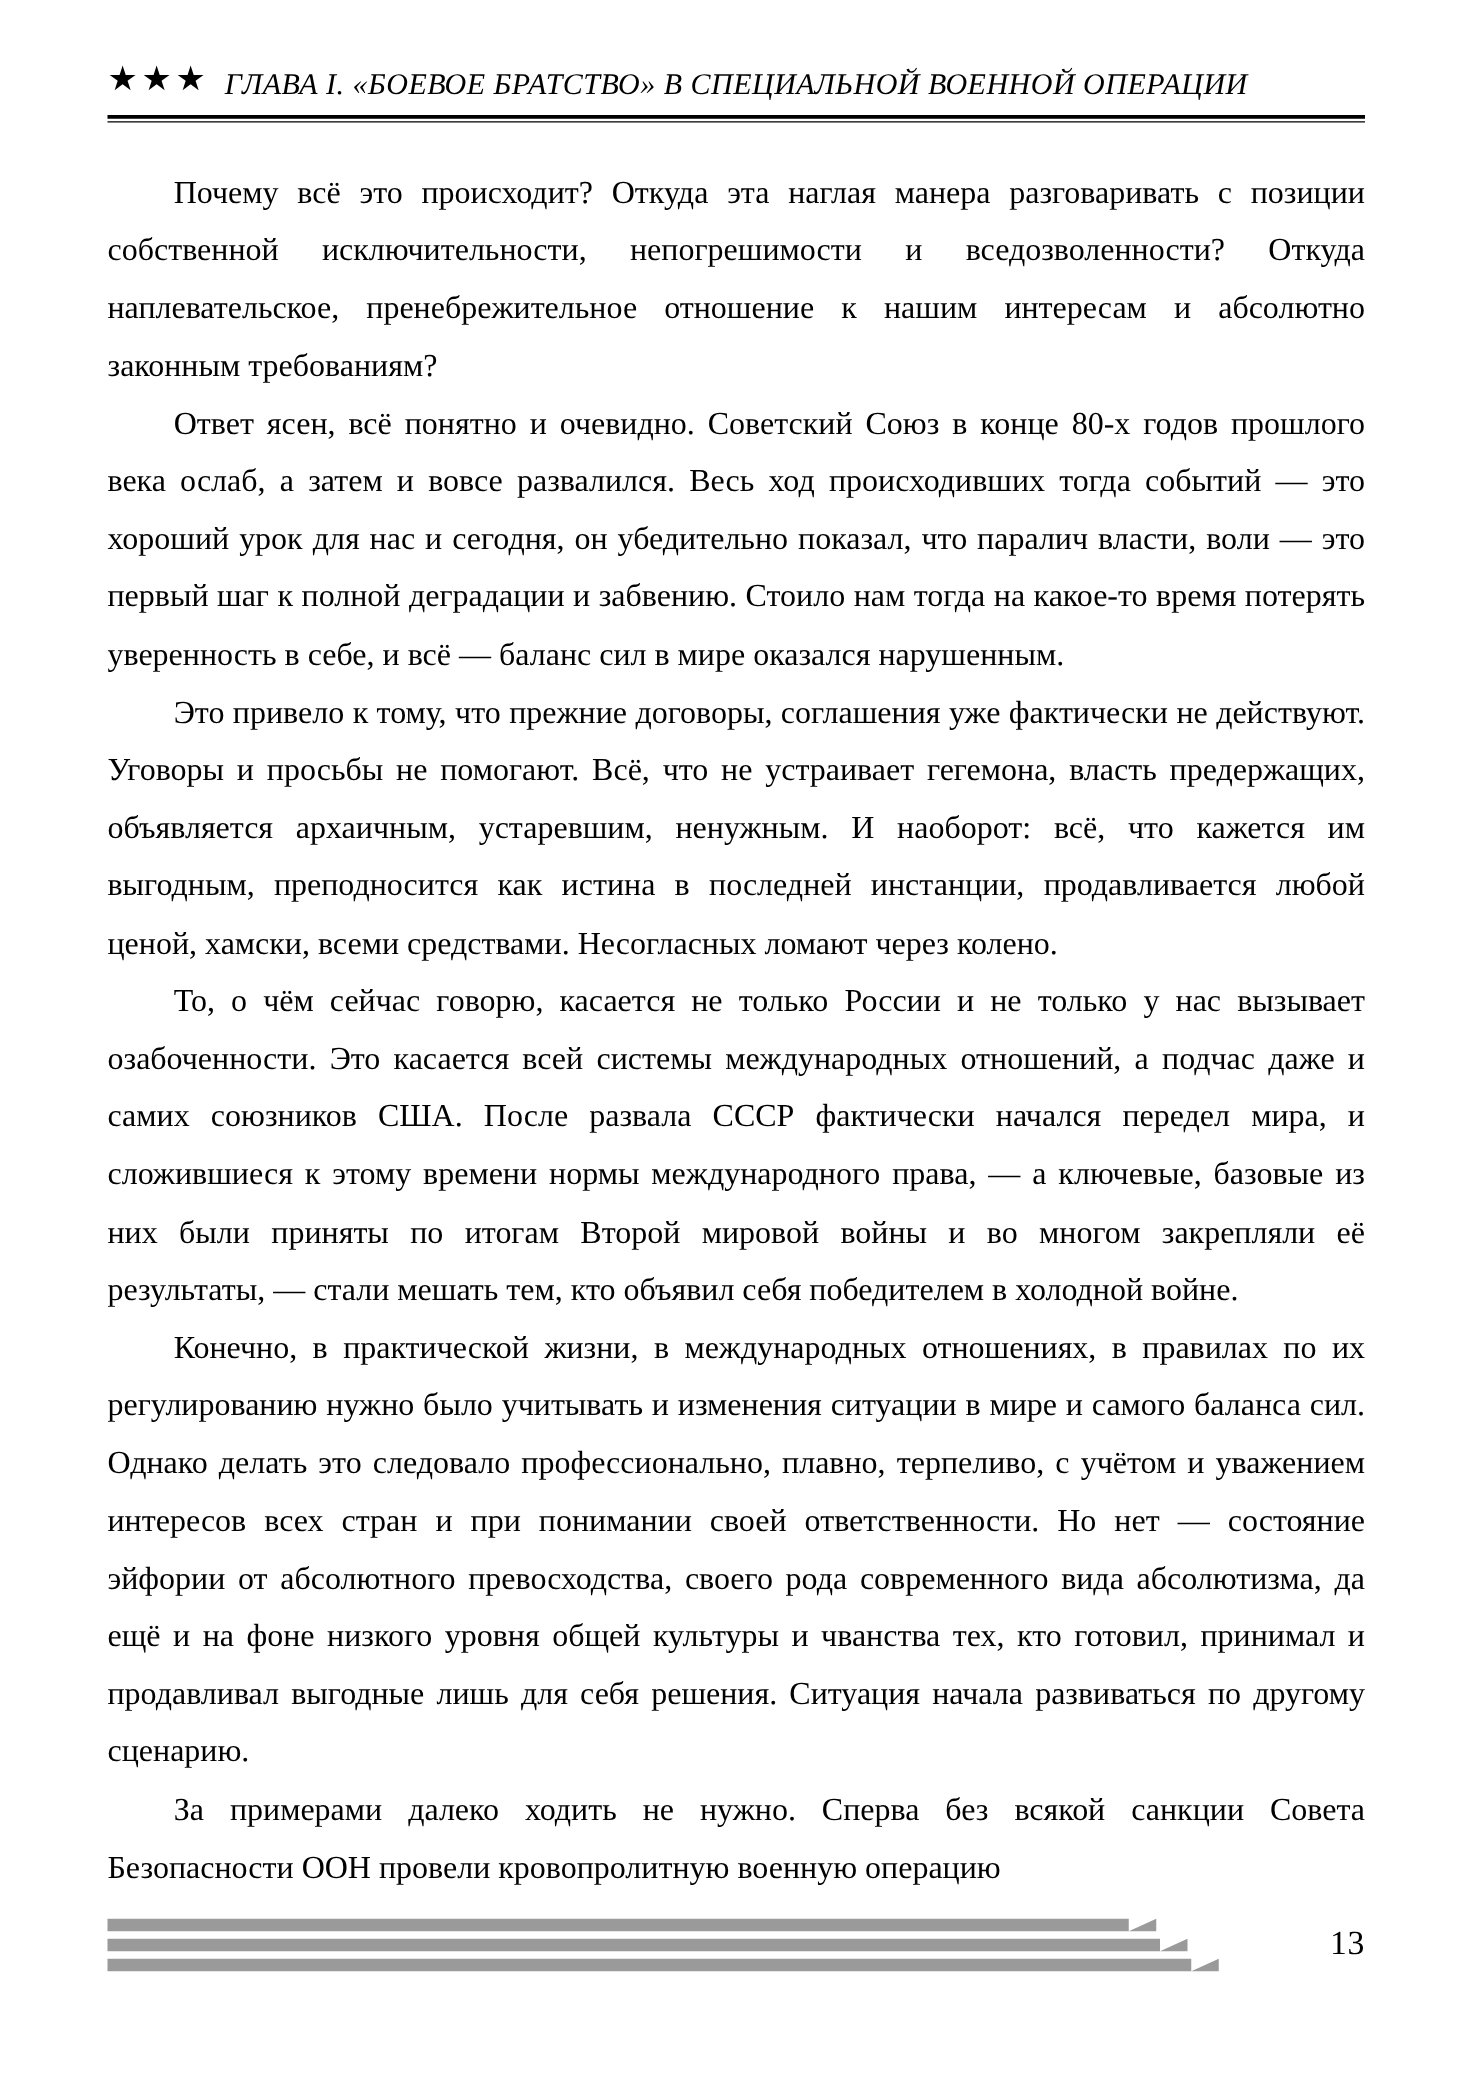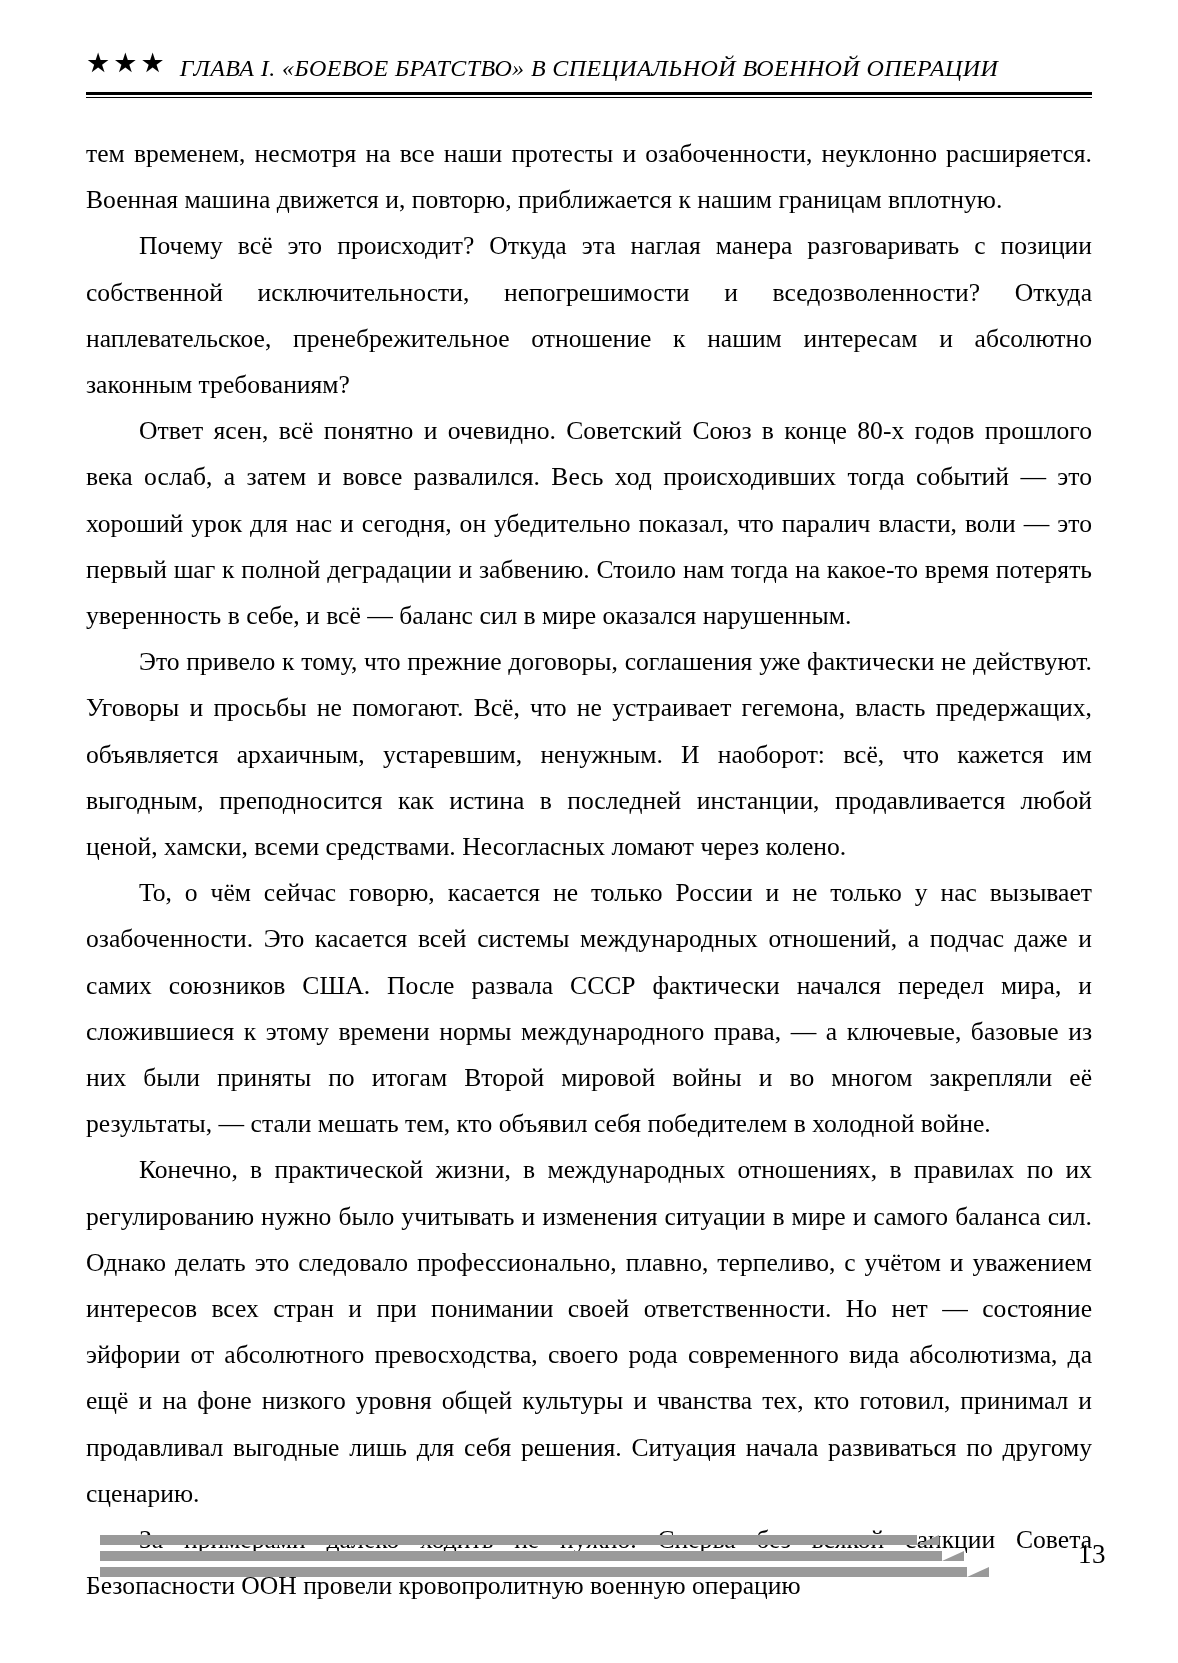--- a/index.html
+++ b/index.html
@@ -90,21 +90,21 @@
     margin: 0;
     text-indent: 53px;
   }
   .body-text p.first {
     text-indent: 0;
   }
 
   
   .footer {
     position: absolute;
-    left: 100px;
+    left: 86px;
     top: 1533px;
     width: 1006px;
     height: 60px;
   }
 
   .bars {
     position: absolute;
     left: 0;
     top: 0;
     width: 900px;
@@ -152,21 +152,20 @@
     <div class="stars">★★★</div>
     <div class="chapter-title">ГЛАВА I. «БОЕВОЕ БРАТСТВО» В СПЕЦИАЛЬНОЙ ВОЕННОЙ ОПЕРАЦИИ</div>
   </div>
 
   <div class="head-rule">
     <div class="thick"></div>
     <div class="thin"></div>
   </div>
 
   <div class="body-text">
-    <p class="first">тем временем, несмотря на все наши протесты и озабоченности, неуклонно расширяется. Военная машина движется и, повторю, приближается к нашим границам вплотную.</p>
     <p>Почему всё это происходит? Откуда эта наглая манера разговаривать с позиции собственной исключительности, непогрешимости и вседозволенности? Откуда наплевательское, пренебрежительное отношение к нашим интересам и абсолютно законным требованиям?</p>
     <p>Ответ ясен, всё понятно и очевидно. Советский Союз в конце 80-х годов прошлого века ослаб, а затем и вовсе развалился. Весь ход происходивших тогда событий — это хороший урок для нас и сегодня, он убедительно показал, что паралич власти, воли — это первый шаг к полной деградации и забвению. Стоило нам тогда на какое-то время потерять уверенность в себе, и всё — баланс сил в мире оказался нарушенным.</p>
     <p>Это привело к тому, что прежние договоры, соглашения уже фактически не действуют. Уговоры и просьбы не помогают. Всё, что не устраивает гегемона, власть предержащих, объявляется архаичным, устаревшим, ненужным. И наоборот: всё, что кажется им выгодным, преподносится как истина в последней инстанции, продавливается любой ценой, хамски, всеми средствами. Несогласных ломают через колено.</p>
     <p>То, о чём сейчас говорю, касается не только России и не только у нас вызывает озабоченности. Это касается всей системы международных отношений, а подчас даже и самих союзников США. После развала СССР фактически начался передел мира, и сложившиеся к этому времени нормы международного права, — а ключевые, базовые из них были приняты по итогам Второй мировой войны и во многом закрепляли её результаты, — стали мешать тем, кто объявил себя победителем в холодной войне.</p>
     <p>Конечно, в практической жизни, в международных отношениях, в правилах по их регулированию нужно было учитывать и изменения ситуации в мире и самого баланса сил. Однако делать это следовало профессионально, плавно, терпеливо, с учётом и уважением интересов всех стран и при понимании своей ответственности. Но нет — состояние эйфории от абсолютного превосходства, своего рода современного вида абсолютизма, да ещё и на фоне низкого уровня общей культуры и чванства тех, кто готовил, принимал и продавливал выгодные лишь для себя решения. Ситуация начала развиваться по другому сценарию.</p>
     <p>За примерами далеко ходить не нужно. Сперва без всякой санкции Совета Безопасности ООН провели кровопролитную военную операцию</p>
   </div>
 
   <div class="footer">
     <div class="bars">

